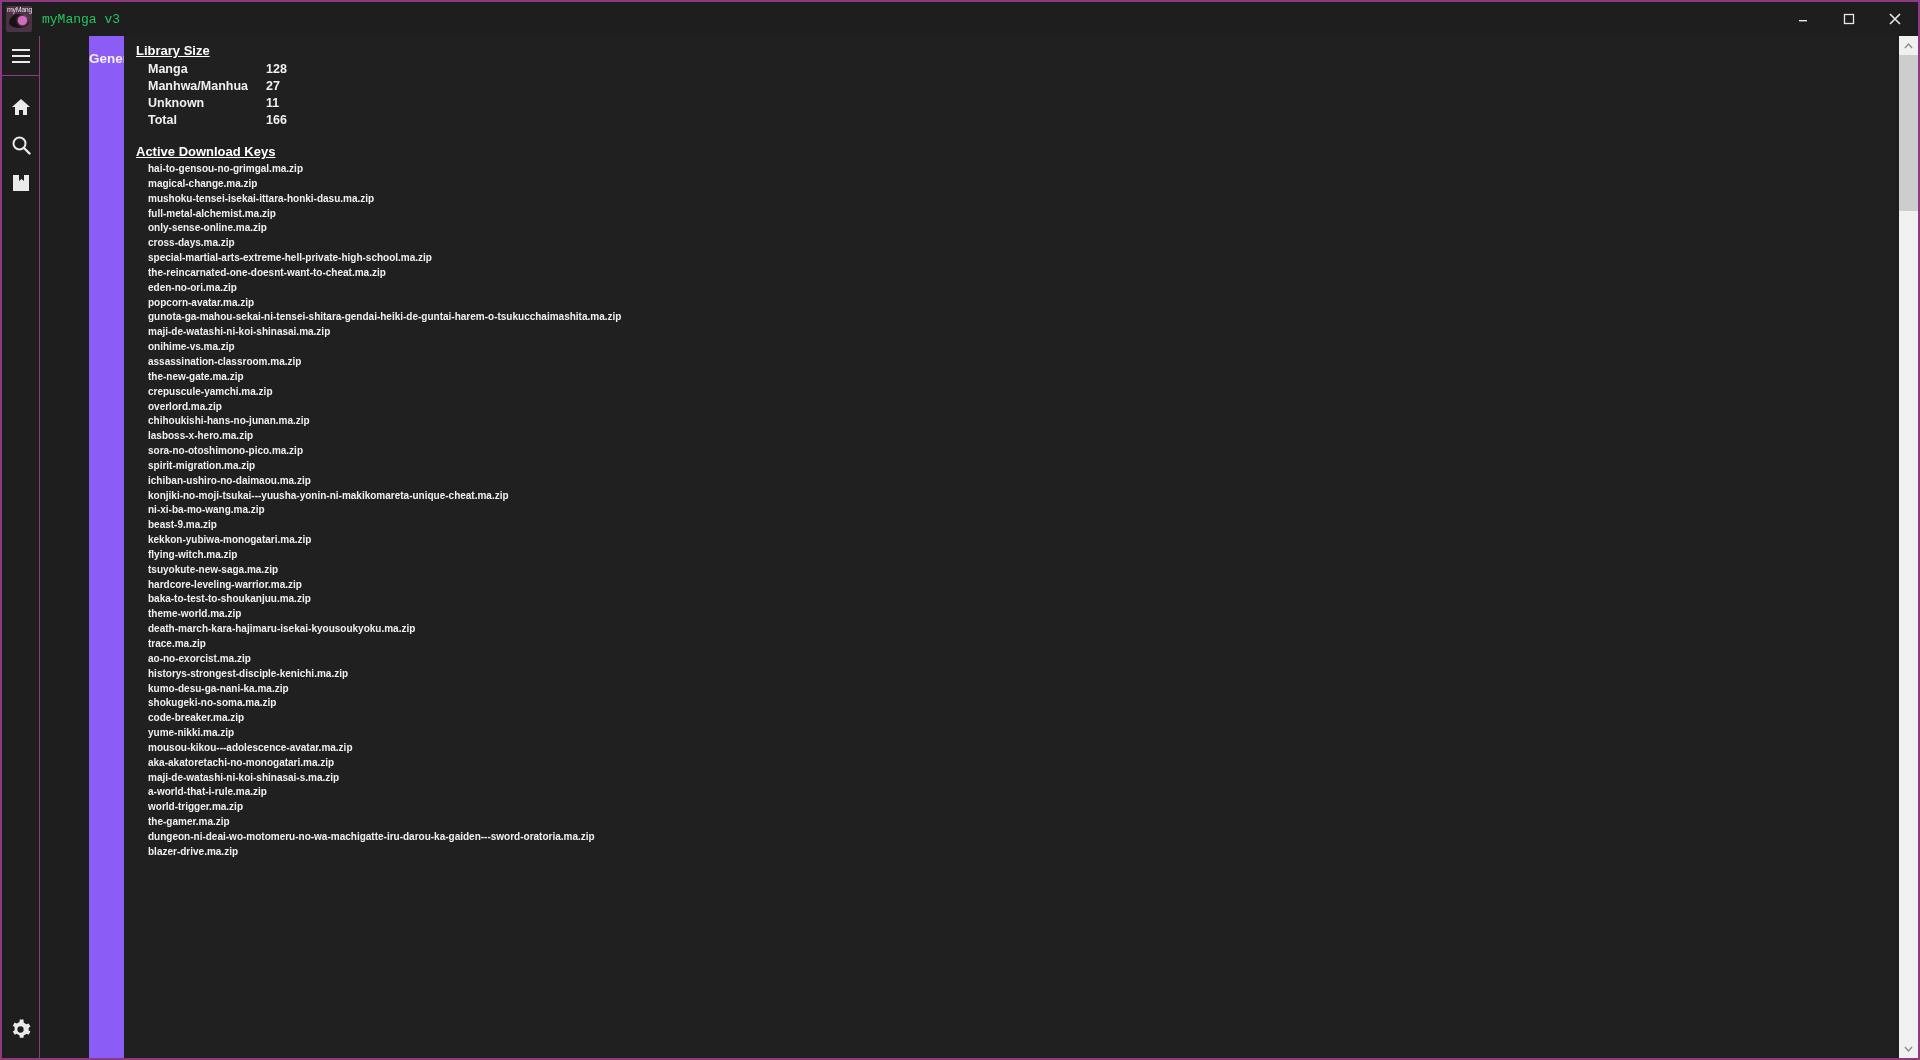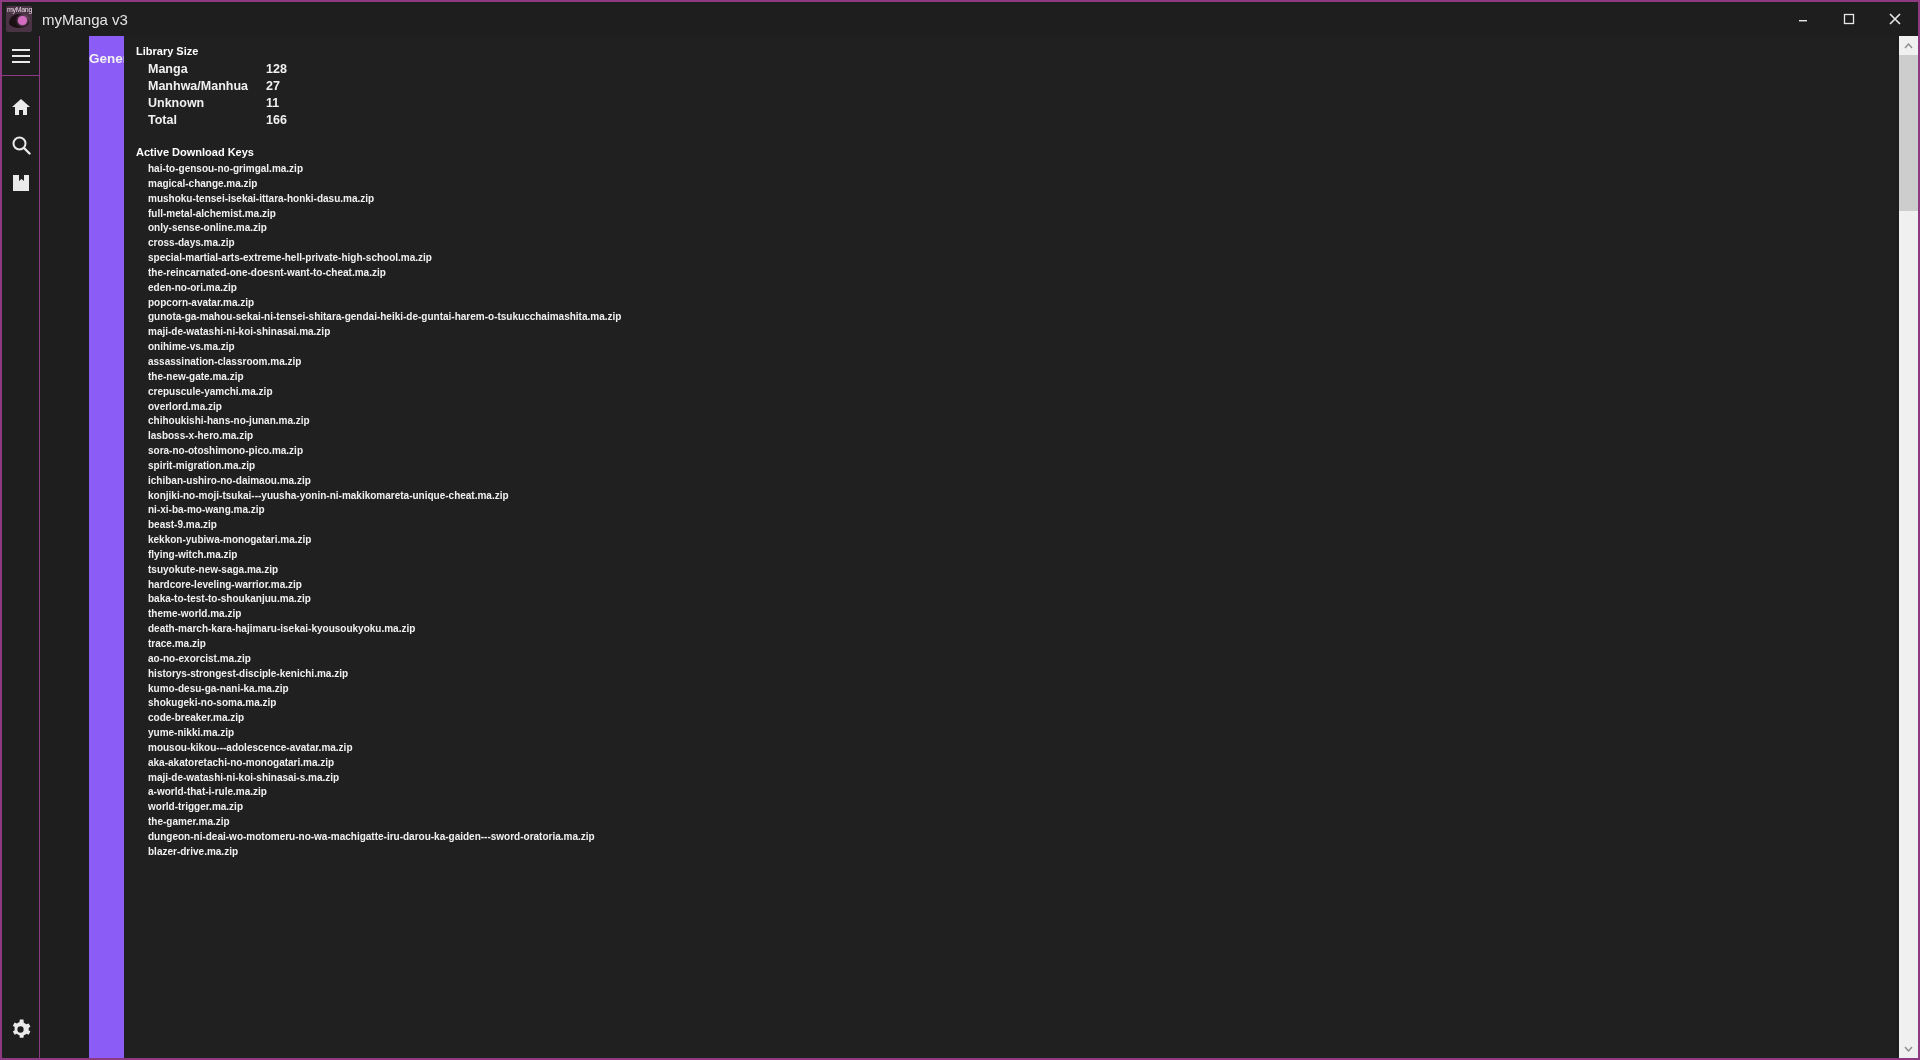--- a/index.html
+++ b/index.html
@@ -47,23 +47,23 @@
     background: #d36cc0;
     box-shadow: 0 0 3px #e89bdd;
   }
   .logo-text {
     position: absolute; left: 1px; top: 0px;
     font-size: 7px; color: #e7d9e4;
     font-family: "Liberation Sans", sans-serif;
     letter-spacing: -0.3px;
   }
   .titlebar-title {
-    font-size: 15px;
-    color: #e5e5e5;
-    font-family: Liberation Sans, sans-serif;
+    font-size: 13px;
+    color: #22c55e;
+    font-family: Liberation Mono, monospace;
     flex: 0 0 auto;
   }
   .titlebar-spacer { flex: 1 1 auto; }
   .win-btn {
     width: 46px; height: 32px;
     display: flex; align-items: center; justify-content: center;
     color: #e8e8e8;
     flex: 0 0 auto;
   }
   .win-btn svg { display: block; }
@@ -131,26 +131,27 @@
   
   .content {
     position: absolute;
     left: 122px; top: 34px;
     right: 22px; bottom: 0;
     background: #202020;
     overflow: hidden;
     padding: 6px 0 0 12px;
   }
   .section-title {
-    font-size: 11px;
+    font-size: 13px;
     font-weight: bold;
     color: #ffffff;
     font-family: "Liberation Sans", sans-serif;
     margin: 0 0 1px 0;
     line-height: 18px;
+    text-decoration: underline;
   }
   .section-title.second { margin-top: 14px; }
 
   .lib-table { border-collapse: collapse; margin-left: 12px; }
   .lib-table td {
     font-size: 12.5px;
     font-weight: bold;
     color: #f0f0f0;
     font-family: "Liberation Sans", sans-serif;
     line-height: 17px;

